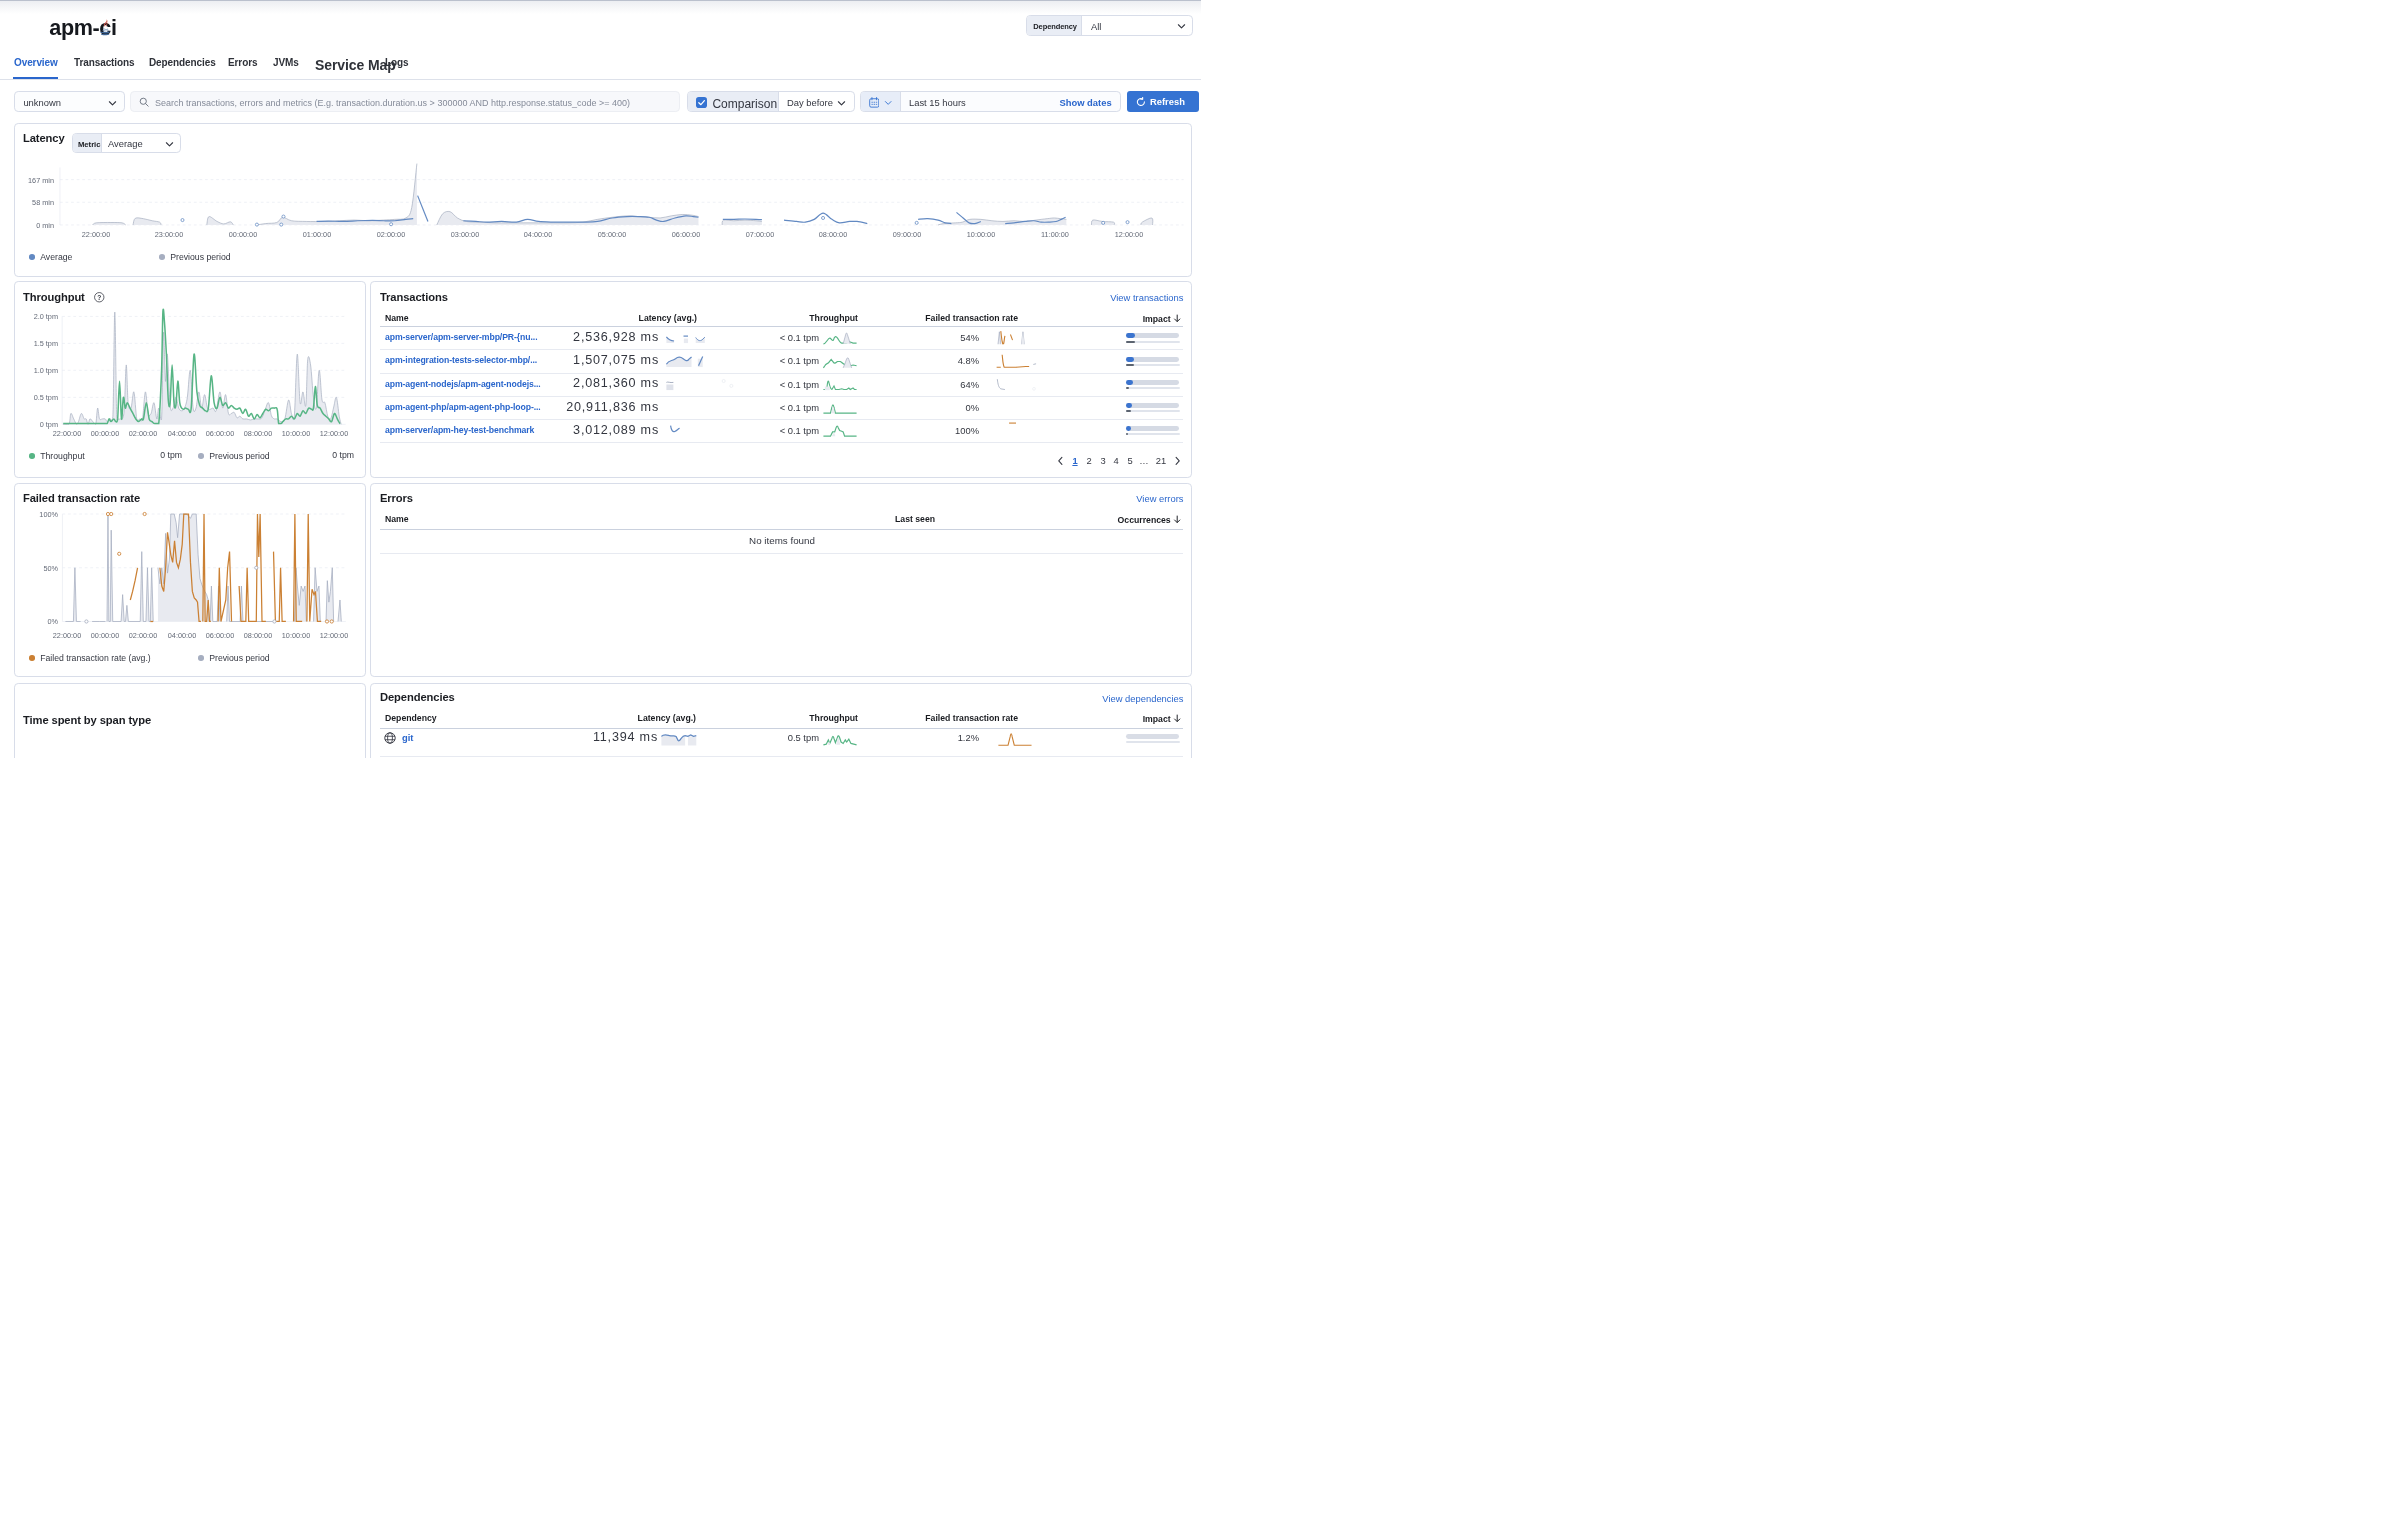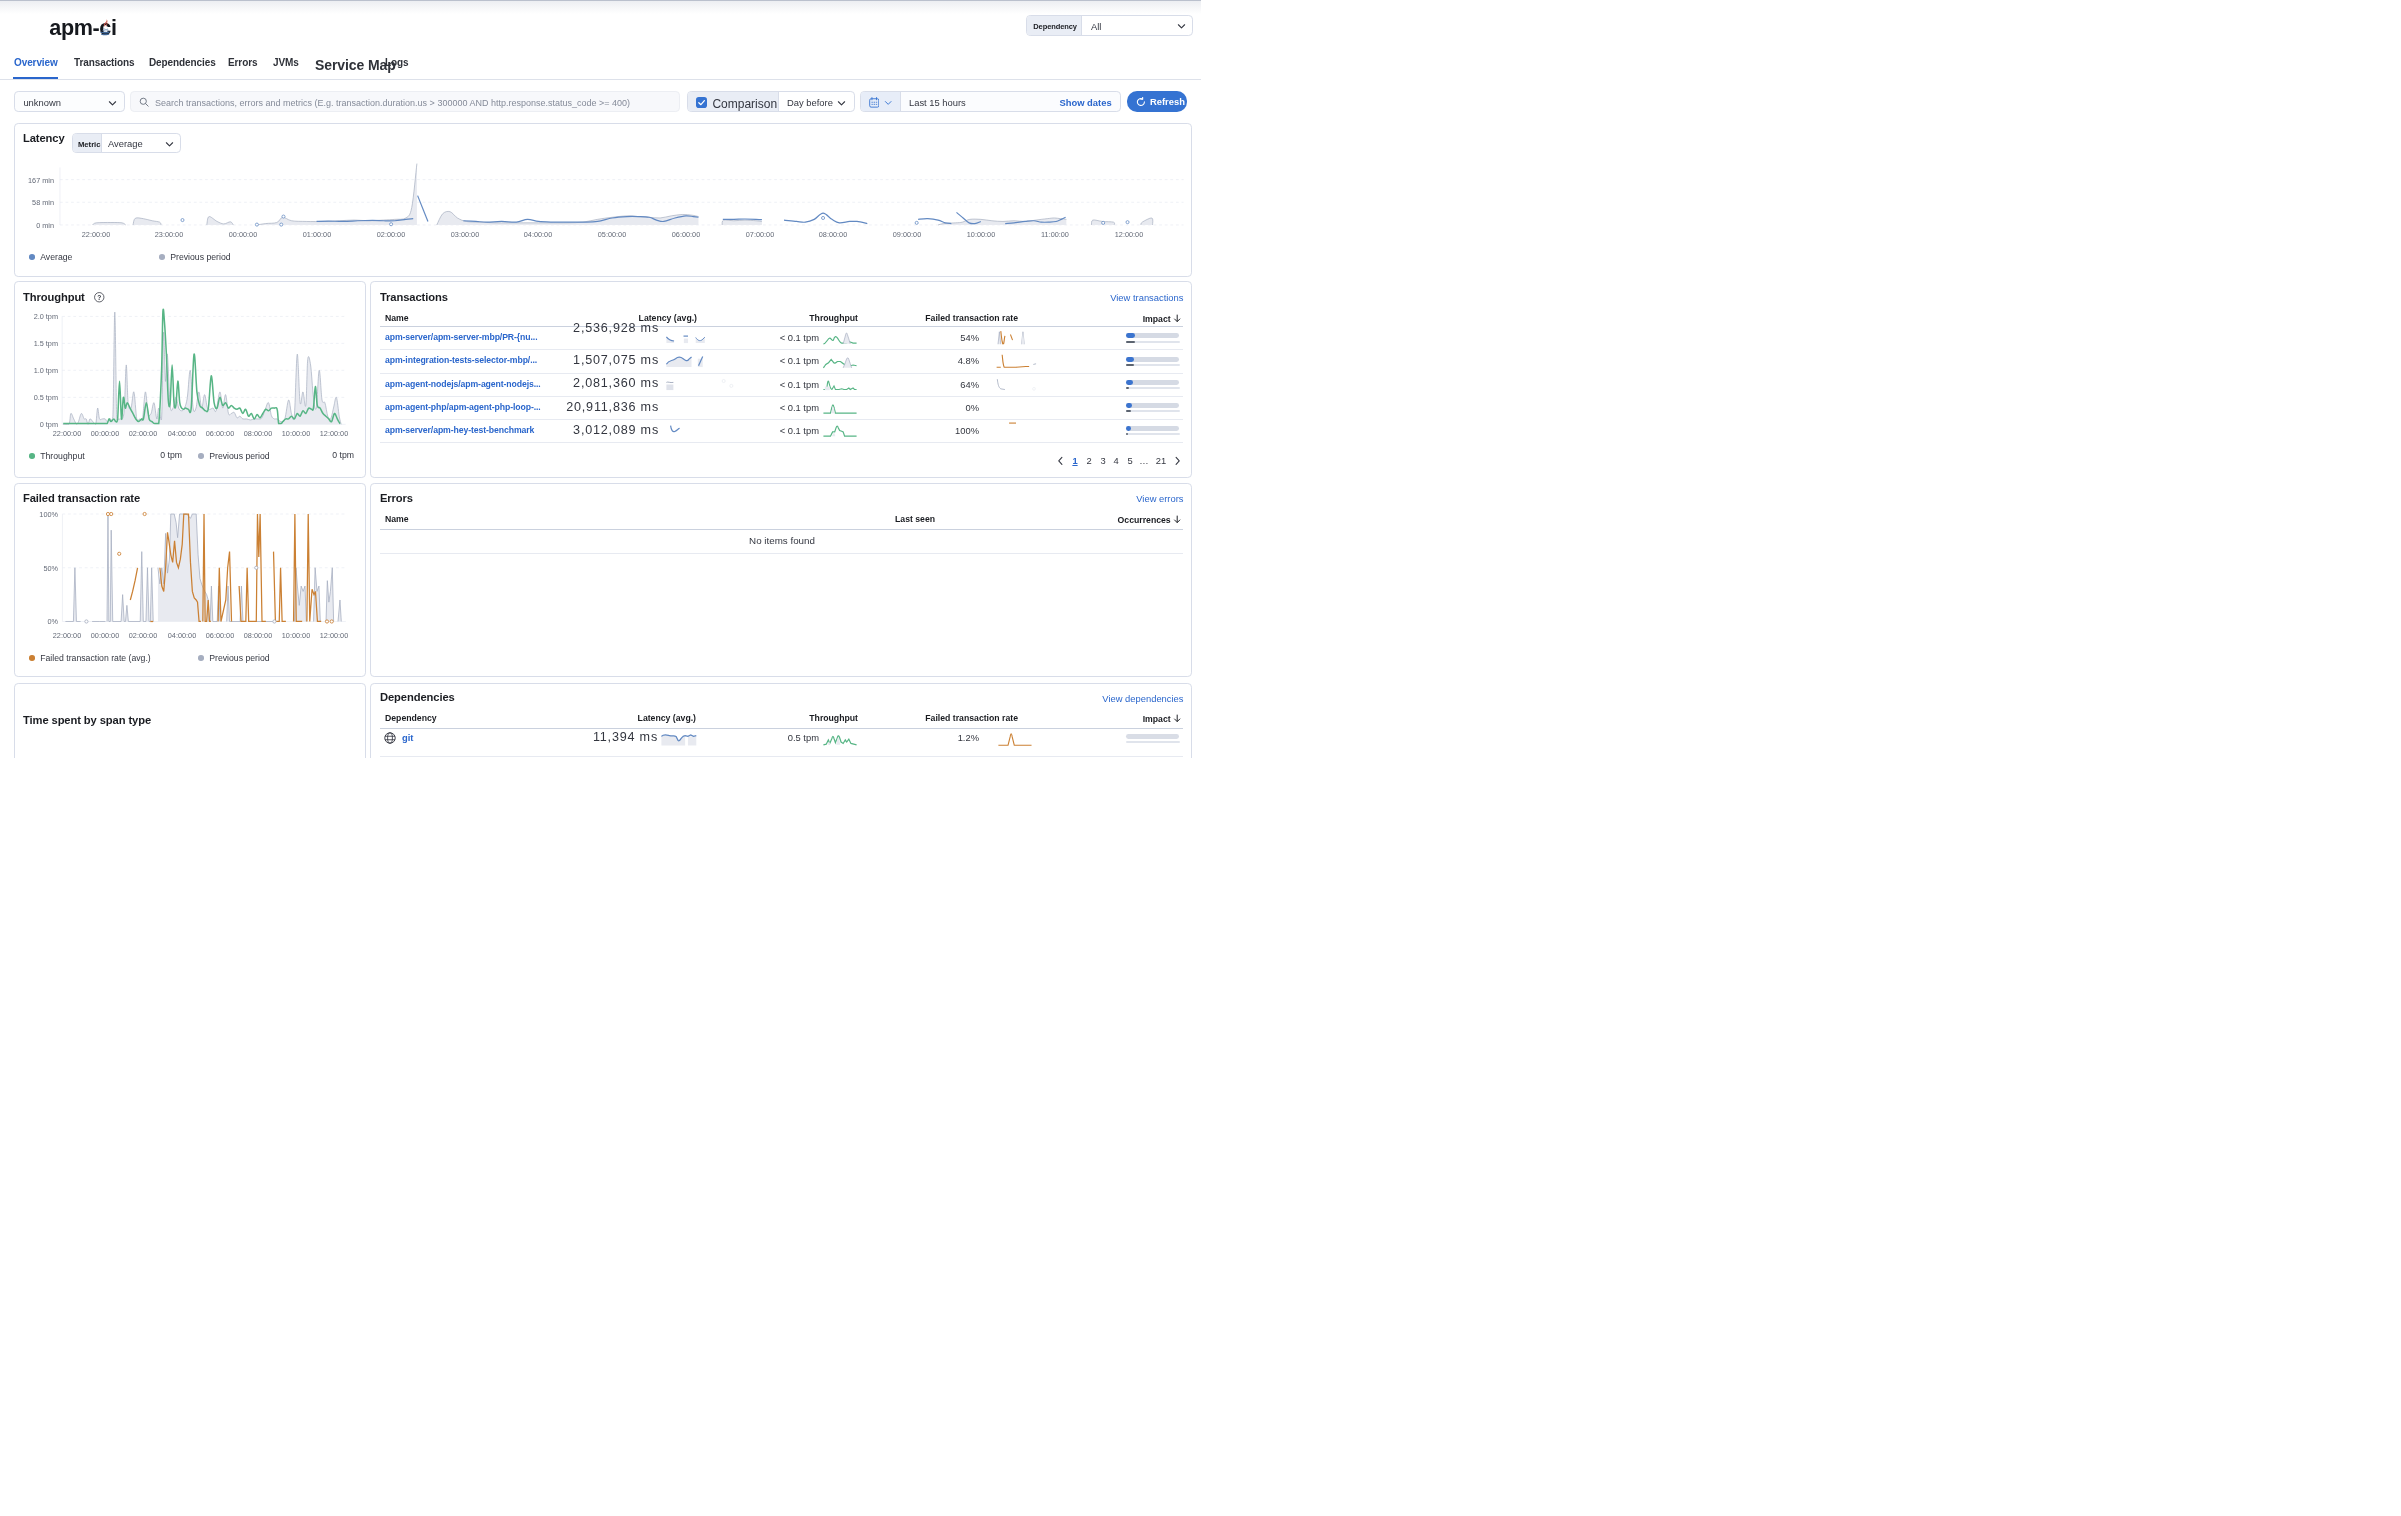--- a/index.html
+++ b/index.html
@@ -72,21 +72,21 @@
         <path d="M3.5 7.5 h2 M6.6 7.5 h2 M9.7 7.5 h2 M3.5 10.5 h2 M6.6 10.5 h2 M9.7 10.5 h2" stroke="#3573d2" stroke-width="1.2"></path>
       </svg>
       <div style="position:absolute;left:23px;top:7.7px;">
         <svg width="8.4" height="5.6" viewBox="0 0 13 9" style="display:block">
           <path d="M2 2.5 L6.5 7 L11 2.5" fill="none" stroke="#3573d2" stroke-width="1.5" stroke-linecap="round" stroke-linejoin="round"></path>
         </svg>
       </div>
       <div style="position:absolute;left:48px;top:4.9px;font-size:9.4px;color:#343741;">Last 15 hours</div>
       <div style="position:absolute;right:8.4px;top:4.9px;font-size:9.4px;font-weight:700;color:#2a66cc;">Show dates</div>
     </div>
-<div style="position:absolute;left:1127px;top:91px;width:60px;height:21px;border-radius:10px;background:#3573d2;">
+<div style="position:absolute;left:1127px;top:91px;width:72px;height:21px;border-radius:3px;background:#3573d2;">
       <svg width="9.8" height="9.8" viewBox="0 0 14 14" style="position:absolute;left:9px;top:5.6px">
         <path d="M12 7 A5 5 0 1 1 9.5 2.7" fill="none" stroke="#fff" stroke-width="1.5" stroke-linecap="round"></path>
         <path d="M9.5 0.5 L9.5 3.2 L6.8 3.2" fill="none" stroke="#fff" stroke-width="1.5" stroke-linecap="round" stroke-linejoin="round"></path>
       </svg>
       <div style="position:absolute;left:23px;top:4.9px;font-size:9.4px;font-weight:700;color:#fff;">Refresh</div>
     </div>
 <div style="position:absolute;left:14px;top:123px;width:1178px;height:154px;border:0.7px solid #d8dde9;border-radius:4.2px;background:#fff;"></div>
 <div style="position:absolute;left:23px;top:132px;font-size:11.2px;font-weight:700;color:#1a1c21;white-space:nowrap;letter-spacing:-0.1px;">Latency</div>
 <div style="position:absolute;left:72px;top:133px;width:109px;height:19.5px;border:0.7px solid #d8dde9;border-radius:4.2px;background:#fff;overflow:hidden;">
       <div style="position:absolute;left:0;top:0;bottom:0;width:29px;background:#e9edf5;border-right:0.7px solid #d8dde9;"></div>
@@ -203,21 +203,21 @@
 <div style="position:absolute;right:19.5px;top:313px;font-size:8.7px;font-weight:700;color:#1a1c21;white-space:nowrap;"><span style="vertical-align:middle">Impact</span>&nbsp;<span style="display:inline-block;vertical-align:middle"><svg width="8.4" height="9" viewBox="0 0 12 13" style="display:block">
           <path d="M6 1.5 V10.5 M2.2 7.2 L6 11 L9.8 7.2" fill="none" stroke="#1a1c21" stroke-width="1.4" stroke-linecap="round" stroke-linejoin="round"></path>
         </svg></span></div>
 <div style="position:absolute;left:380px;top:326px;width:803px;height:0.7px;background:#cad1de;"></div>
 <div style="position:absolute;left:380px;top:349px;width:803px;height:0.7px;background:#e7eaf1;"></div>
 <div style="position:absolute;left:380px;top:373px;width:803px;height:0.7px;background:#e7eaf1;"></div>
 <div style="position:absolute;left:380px;top:396px;width:803px;height:0.7px;background:#e7eaf1;"></div>
 <div style="position:absolute;left:380px;top:419px;width:803px;height:0.7px;background:#e7eaf1;"></div>
 <div style="position:absolute;left:380px;top:442px;width:803px;height:0.7px;background:#e7eaf1;"></div>
 <div style="position:absolute;left:385px;top:332px;font-size:8.7px;font-weight:700;color:#2a66cc;white-space:nowrap;letter-spacing:-0.1px;">apm-server/apm-server-mbp/PR-{nu...</div>
-<div style="position:absolute;right:542px;top:321px;font-size:12.6px;font-weight:400;color:#33363f;white-space:nowrap;letter-spacing:0.8px;">2,536,928 ms</div>
+<div style="position:absolute;right:542px;top:330px;font-size:12.6px;font-weight:400;color:#33363f;white-space:nowrap;letter-spacing:0.8px;">2,536,928 ms</div>
 <div style="position:absolute;right:382px;top:332px;font-size:9.4px;font-weight:400;color:#33363f;white-space:nowrap;">&lt; 0.1 tpm</div>
 <div style="position:absolute;right:222px;top:332px;font-size:9.4px;font-weight:400;color:#33363f;white-space:nowrap;margin-left:24px;">54%</div>
 <div style="position:absolute;left:1126px;top:333px;width:53px;height:4.5px;border-radius:2.4px;background:#d5dae4;"></div>
 <div style="position:absolute;left:1126px;top:333px;width:9px;height:4.5px;border-radius:2.4px;background:#3b74cf;"></div>
 <div style="position:absolute;left:1126px;top:341px;width:54px;height:2.1px;border-radius:1px;background:#e0e4ec;"></div>
 <div style="position:absolute;left:1126px;top:341px;width:8.9px;height:2.1px;border-radius:1px;background:#5c6470;"></div>
 <div style="position:absolute;left:385px;top:355px;font-size:8.7px;font-weight:700;color:#2a66cc;white-space:nowrap;letter-spacing:-0.1px;">apm-integration-tests-selector-mbp/...</div>
 <div style="position:absolute;right:542px;top:353px;font-size:12.6px;font-weight:400;color:#33363f;white-space:nowrap;letter-spacing:0.8px;">1,507,075 ms</div>
 <div style="position:absolute;right:382px;top:355px;font-size:9.4px;font-weight:400;color:#33363f;white-space:nowrap;">&lt; 0.1 tpm</div>
 <div style="position:absolute;right:222px;top:355px;font-size:9.4px;font-weight:400;color:#33363f;white-space:nowrap;">4.8%</div>

